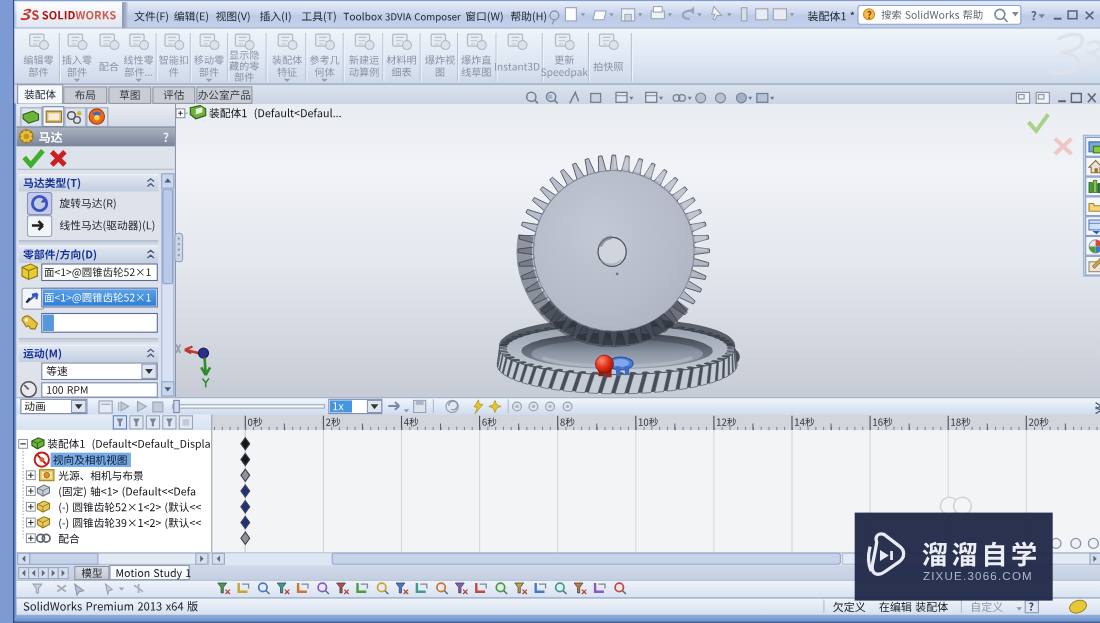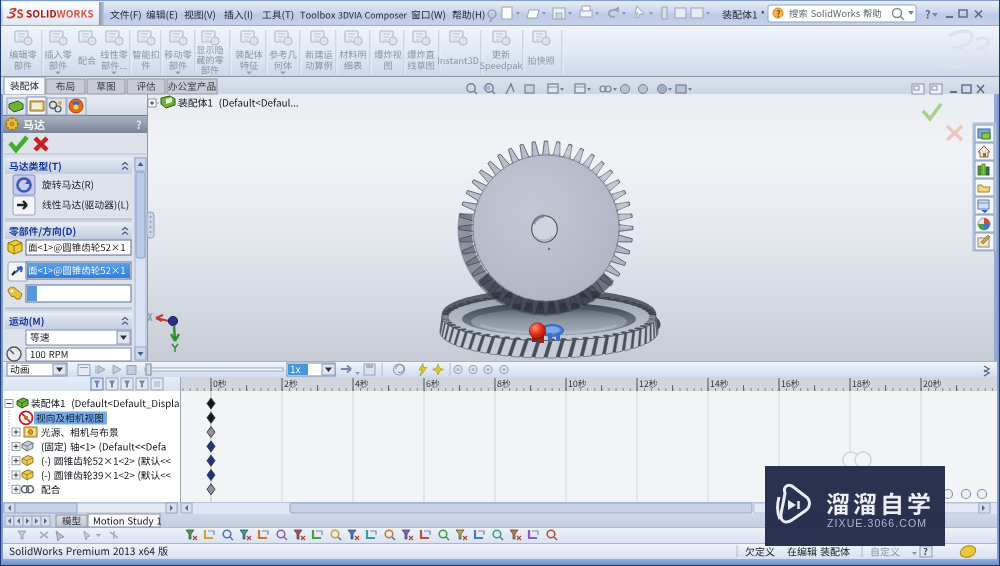--- a/index.html
+++ b/index.html
@@ -1,15 +1,15 @@
 <!DOCTYPE html>
 <html><head><meta charset="utf-8"><style>
 *{margin:0;padding:0;box-sizing:border-box}
 html,body{width:1000px;height:566px;overflow:hidden;font-family:"Liberation Sans",sans-serif;background:#7d9ad2}
-#root{position:absolute;left:0;top:0;width:946px;height:566px}
+#root{position:absolute;left:12px;top:0;width:946px;height:566px}
 </style></head><body>
 <div id="root">
 <div style="position:absolute;left:0;top:0;width:1000px;height:566px;background:#7d9ad2"></div>
     <div style="position:absolute;left:0;top:0;width:1px;height:566px;background:#1f3a6e"></div>
     <div style="position:absolute;left:999px;top:0;width:1px;height:566px;background:#1f3a6e"></div>
     <div style="position:absolute;left:0;top:565px;width:1000px;height:1px;background:#1f3a6e"></div>
     <div style="position:absolute;left:1px;top:1px;width:998px;height:25px;background:linear-gradient(180deg,#e7edf8 0%,#cdd8ee 40%,#bccbe8 55%,#c5d1ea 100%)"></div>
     <div style="position:absolute;left:3px;top:2px;width:96px;height:24px;background:linear-gradient(180deg,#fdfdfe,#e9edf5 60%,#dfe5f0)"></div>
     <div style="position:absolute;left:99px;top:2px;width:5px;height:24px;background:linear-gradient(90deg,#8693ad,#b9c5dd)"></div>
     <div style="position:absolute;left:1px;top:25px;width:998px;height:1px;background:#9aabc9"></div>

